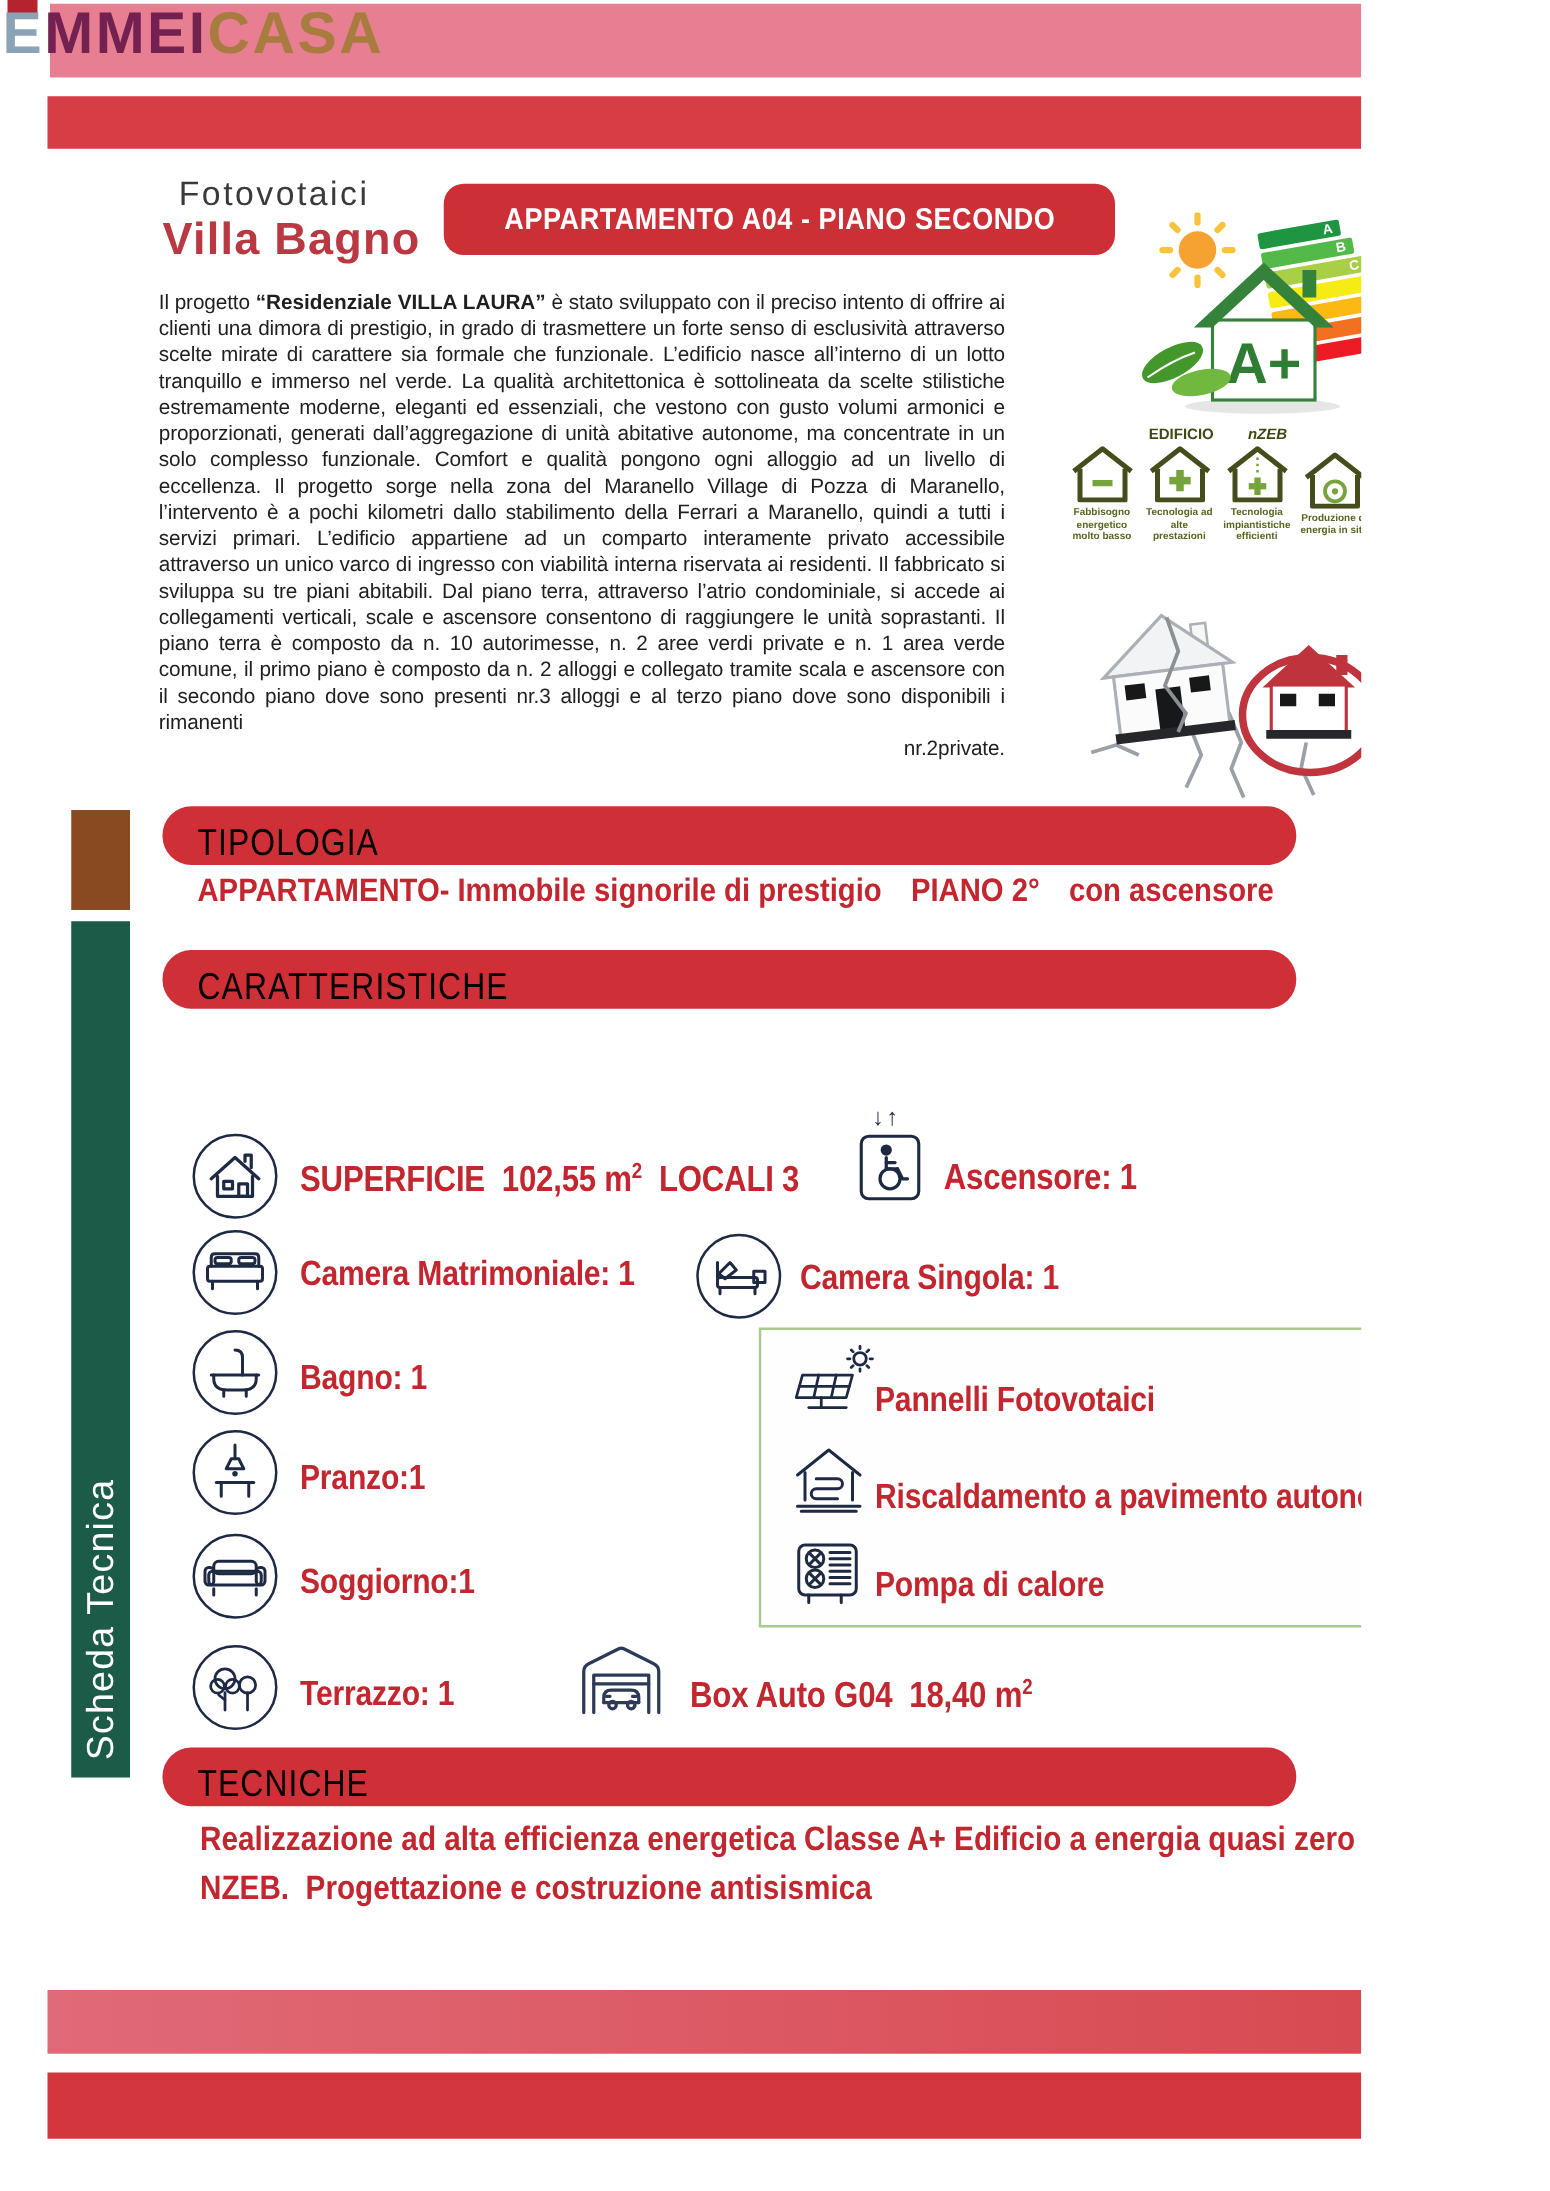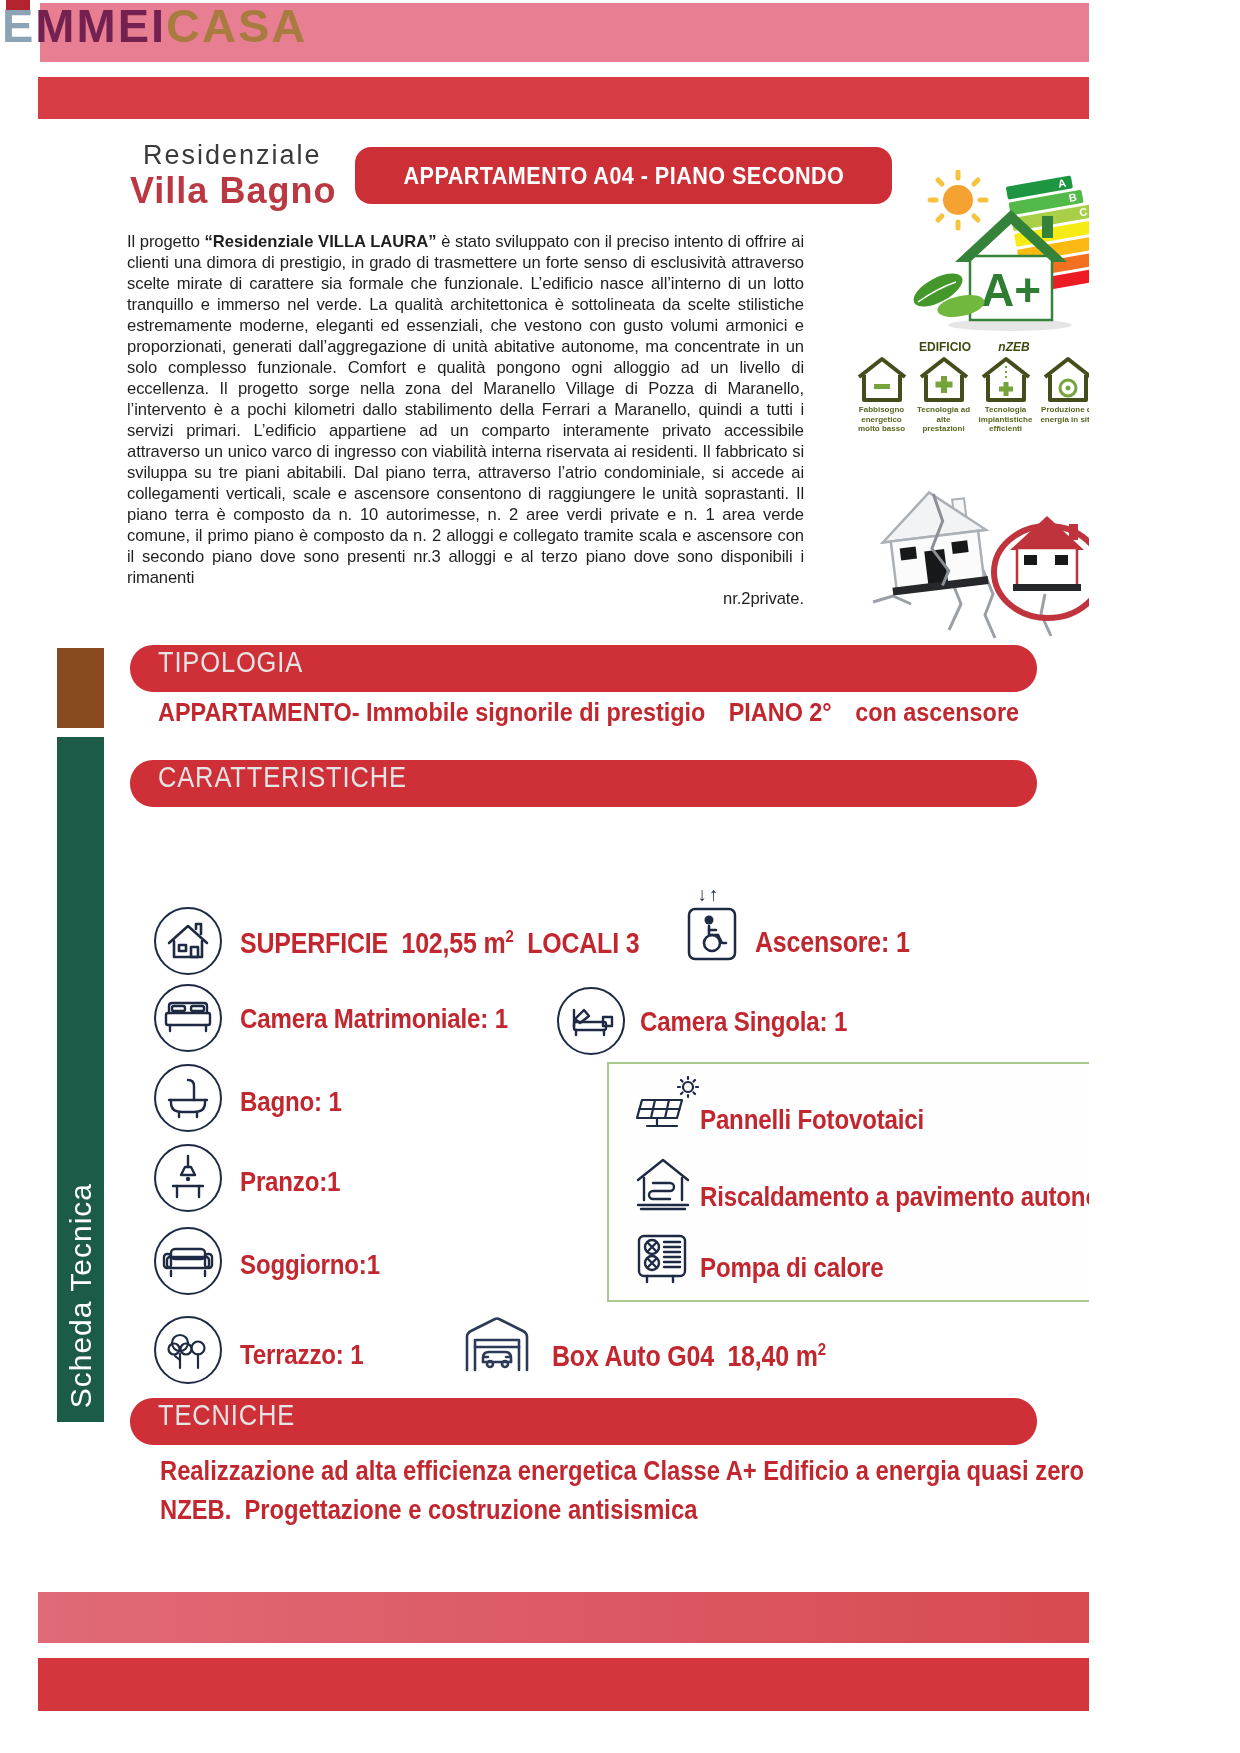--- a/index.html
+++ b/index.html
@@ -23,33 +23,33 @@
   
   .intro{position:absolute;left:127px;top:231px;width:677px;font-size:16.6px;line-height:21px;color:#1f1f1f;
          text-align:justify;letter-spacing:-0.1px;}
   .intro b{letter-spacing:0;}
   .intro-last{display:flex;justify-content:flex-end;}
   
   .energy-svg{position:absolute;left:858px;top:170px;}
   .nzeb{position:absolute;left:853px;top:340px;width:250px;}
   .nzeb-title{position:absolute;left:66px;top:0;font-size:12px;font-weight:bold;color:#3d4a12;white-space:pre;}
   .nzeb-title .it{font-style:italic;margin-left:24px;}
-  .nzeb-row{position:absolute;left:0;top:16px;display:flex;gap:5px;}
+  .nzeb-row{position:absolute;left:0;top:16px;display:flex;gap:5px;align-items:center;}
   .nzeb-item{width:57px;display:flex;flex-direction:column;align-items:center;}
   .nzeb-label{margin-top:3px;font-size:8px;font-weight:bold;color:#56661f;line-height:1.2;text-align:center;}
   .quake-svg{position:absolute;left:845px;top:452px;}
   
   .brown-block{position:absolute;left:57px;top:648px;width:47px;height:80px;background:#8a4a21;}
   .green-bar{position:absolute;left:57px;top:737px;width:47px;height:685px;background:#1d5b49;
              display:flex;justify-content:center;align-items:flex-end;padding-bottom:14px;box-sizing:border-box;}
   .green-bar .vtext{writing-mode:vertical-rl;transform:rotate(180deg);color:#fff;font-size:30px;
                     letter-spacing:1px;white-space:pre;}
   
   .banner{position:absolute;left:130px;width:907px;height:47px;background:#cf3038;border-radius:23px;
-          display:flex;align-items:flex-start;color:#e5e5e5;font-size:30px;padding-left:28px;box-sizing:border-box;}
+          display:flex;align-items:flex-end;color:#000000;font-size:30px;padding-left:28px;box-sizing:border-box;}
   .banner span{display:inline-block;transform:scaleX(.85);transform-origin:0 50%;letter-spacing:1px;}
   
   .red-label{position:absolute;color:#c2262e;font-weight:bold;font-size:28px;white-space:pre;
              transform:scaleX(.86);transform-origin:0 50%;letter-spacing:-0.2px;}
   .red-label sup{font-size:60%;}
   .tip-line{position:absolute;left:158px;top:697px;display:flex;gap:26px;color:#c2262e;font-weight:bold;
             font-size:26px;white-space:pre;transform:scaleX(.9);transform-origin:0 50%;}
   .elev-arrows{position:absolute;left:683px;top:884px;width:52px;text-align:center;font-size:19px;
                font-weight:bold;color:#1e2a44;letter-spacing:2px;}
   
@@ -67,21 +67,21 @@
 </head>
 <body>
 
 <div class="page">
 
   <div class="corner-mark"></div>
   <div class="pink-band"></div>
   <div class="logo"><span class="e">E</span><span class="mmei">MMEI</span><span class="casa">CASA</span></div>
   <div class="red-band-top"></div>
 
-  <div class="hdr-sub">Residenziale</div>
+  <div class="hdr-sub">Fotovotaici</div>
   <div class="hdr-title">Villa Bagno</div>
   <div class="badge">
       <span>APPARTAMENTO A04 - PIANO SECONDO</span>
     </div>
 
   <svg class="energy-svg" width="275" height="165" viewBox="0 0 275 165">
     <g stroke="#f8c33c" stroke-width="5" stroke-linecap="round">
       <line x1="100" y1="8" x2="100" y2="2"></line>
         <line x1="100" y1="52" x2="100" y2="58"></line>
       <line x1="78" y1="30" x2="72" y2="30"></line>

